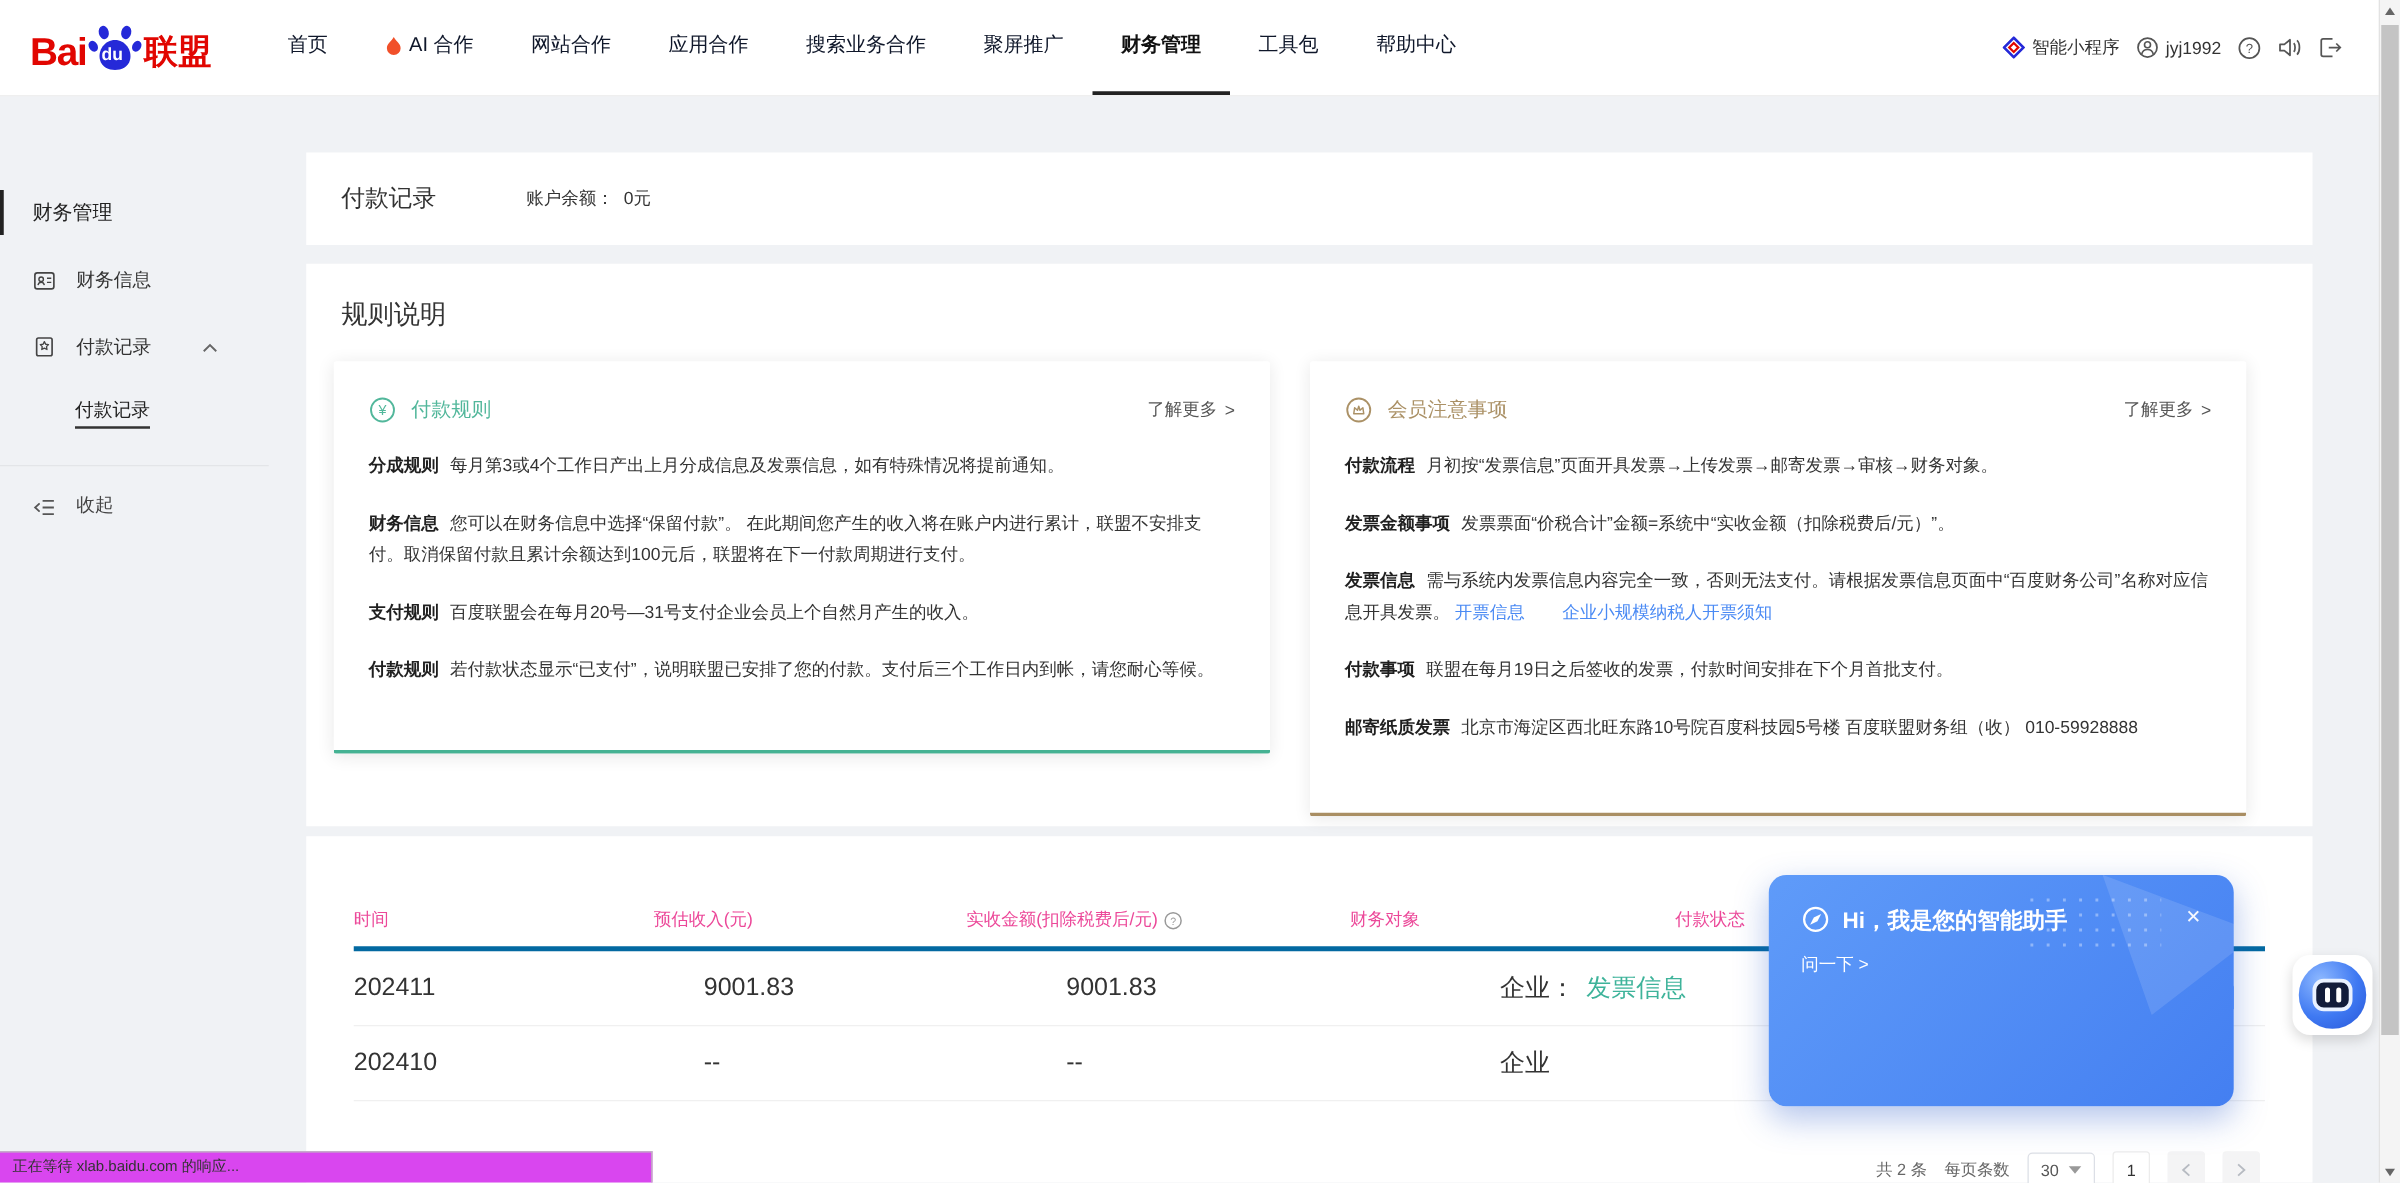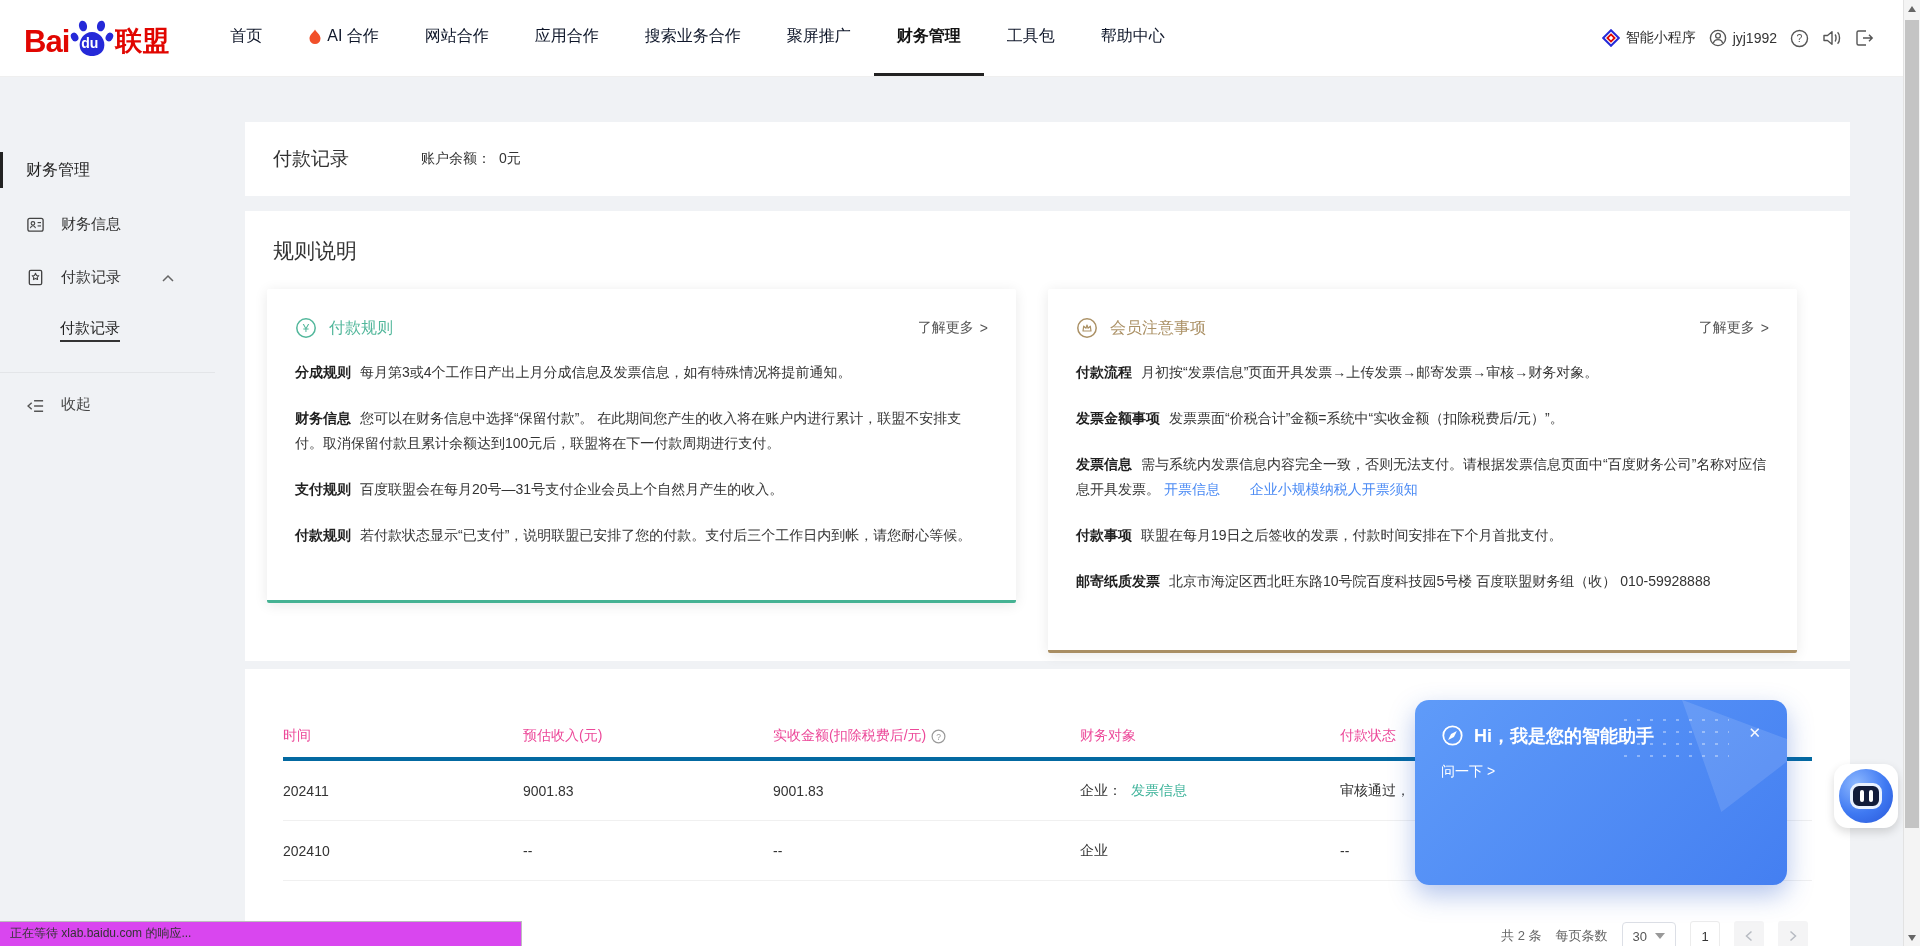--- a/index.html
+++ b/index.html
@@ -61,21 +61,21 @@
   .rule-p { margin-top:21px; font-size:14px; line-height:25px; color:#333; }
   .rule-p b { color:#1f1f1f; margin-right:9px; }
   .rule-p a { color:#4a8af4; text-decoration:none; cursor:pointer; }
   .rule-p a + a { margin-left:26px; }
 
   
   .table-card { position:absolute; top:669px; left:0; width:1605px; height:277px; background:#fff;
     padding:46px 38px 0; }
   .trow { display:grid; grid-template-columns:240px 250px 307px 260px 1fr; align-items:center; }
   .thead { height:46px; font-size:14px; color:#ec4899; border-bottom:4px solid #0369a1; }
-  .tbody-row { height:60px; font-size:14px; color:#333; border-bottom:1px solid #f0f0f0; }
+  .tbody-row { height:60px; font-size:20px; color:#333; border-bottom:1px solid #f0f0f0;gap:40px; }
   .tc { display:flex; align-items:center; gap:5px; }
   .tlink { color:#3eb39a; cursor:pointer; margin-left:4px; }
   .pager { position:absolute; right:42px; top:252px; display:flex; align-items:center; gap:14px;
     font-size:13px; color:#666; }
   .pp-select { display:flex; align-items:center; gap:8px; border:1px solid #dcdfe6; border-radius:4px;
     padding:6px 10px; color:#555; cursor:pointer; background:#fff; }
   .caret { width:0; height:0; border-left:5px solid transparent; border-right:5px solid transparent;
     border-top:6px solid #999; }
   .pg-btn { min-width:30px; height:30px; display:flex; align-items:center; justify-content:center;
     background:#f4f4f5; border-radius:3px; color:#333; font-size:13px; cursor:pointer; }

